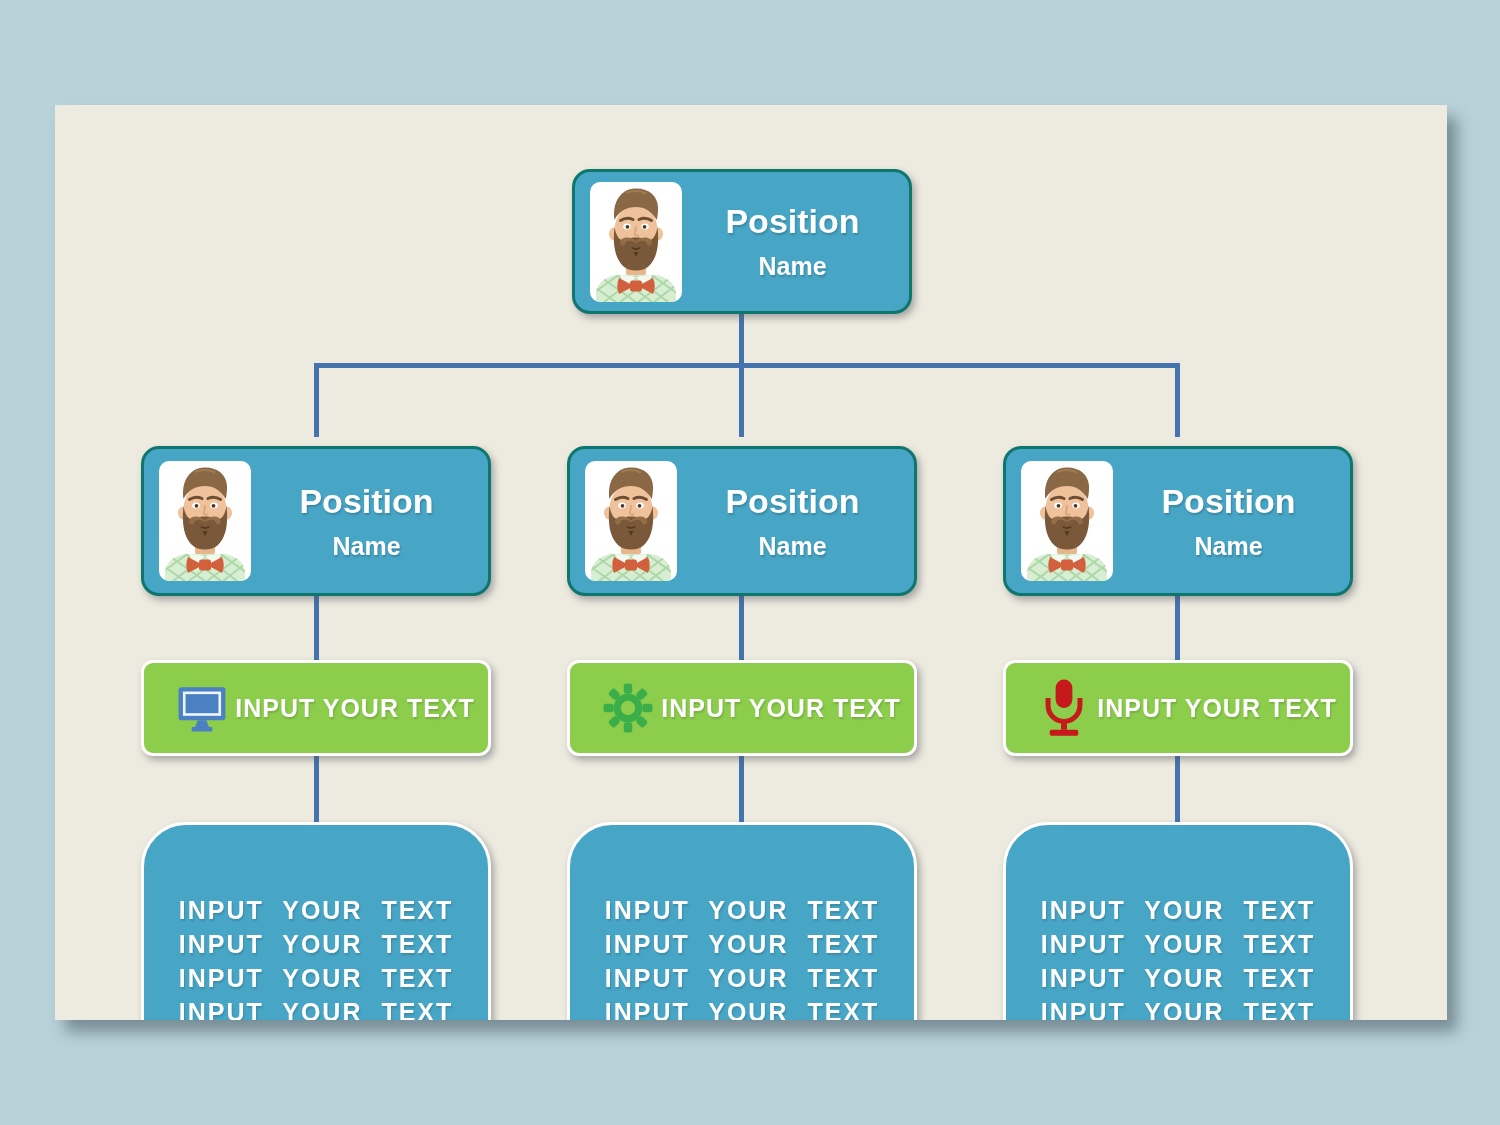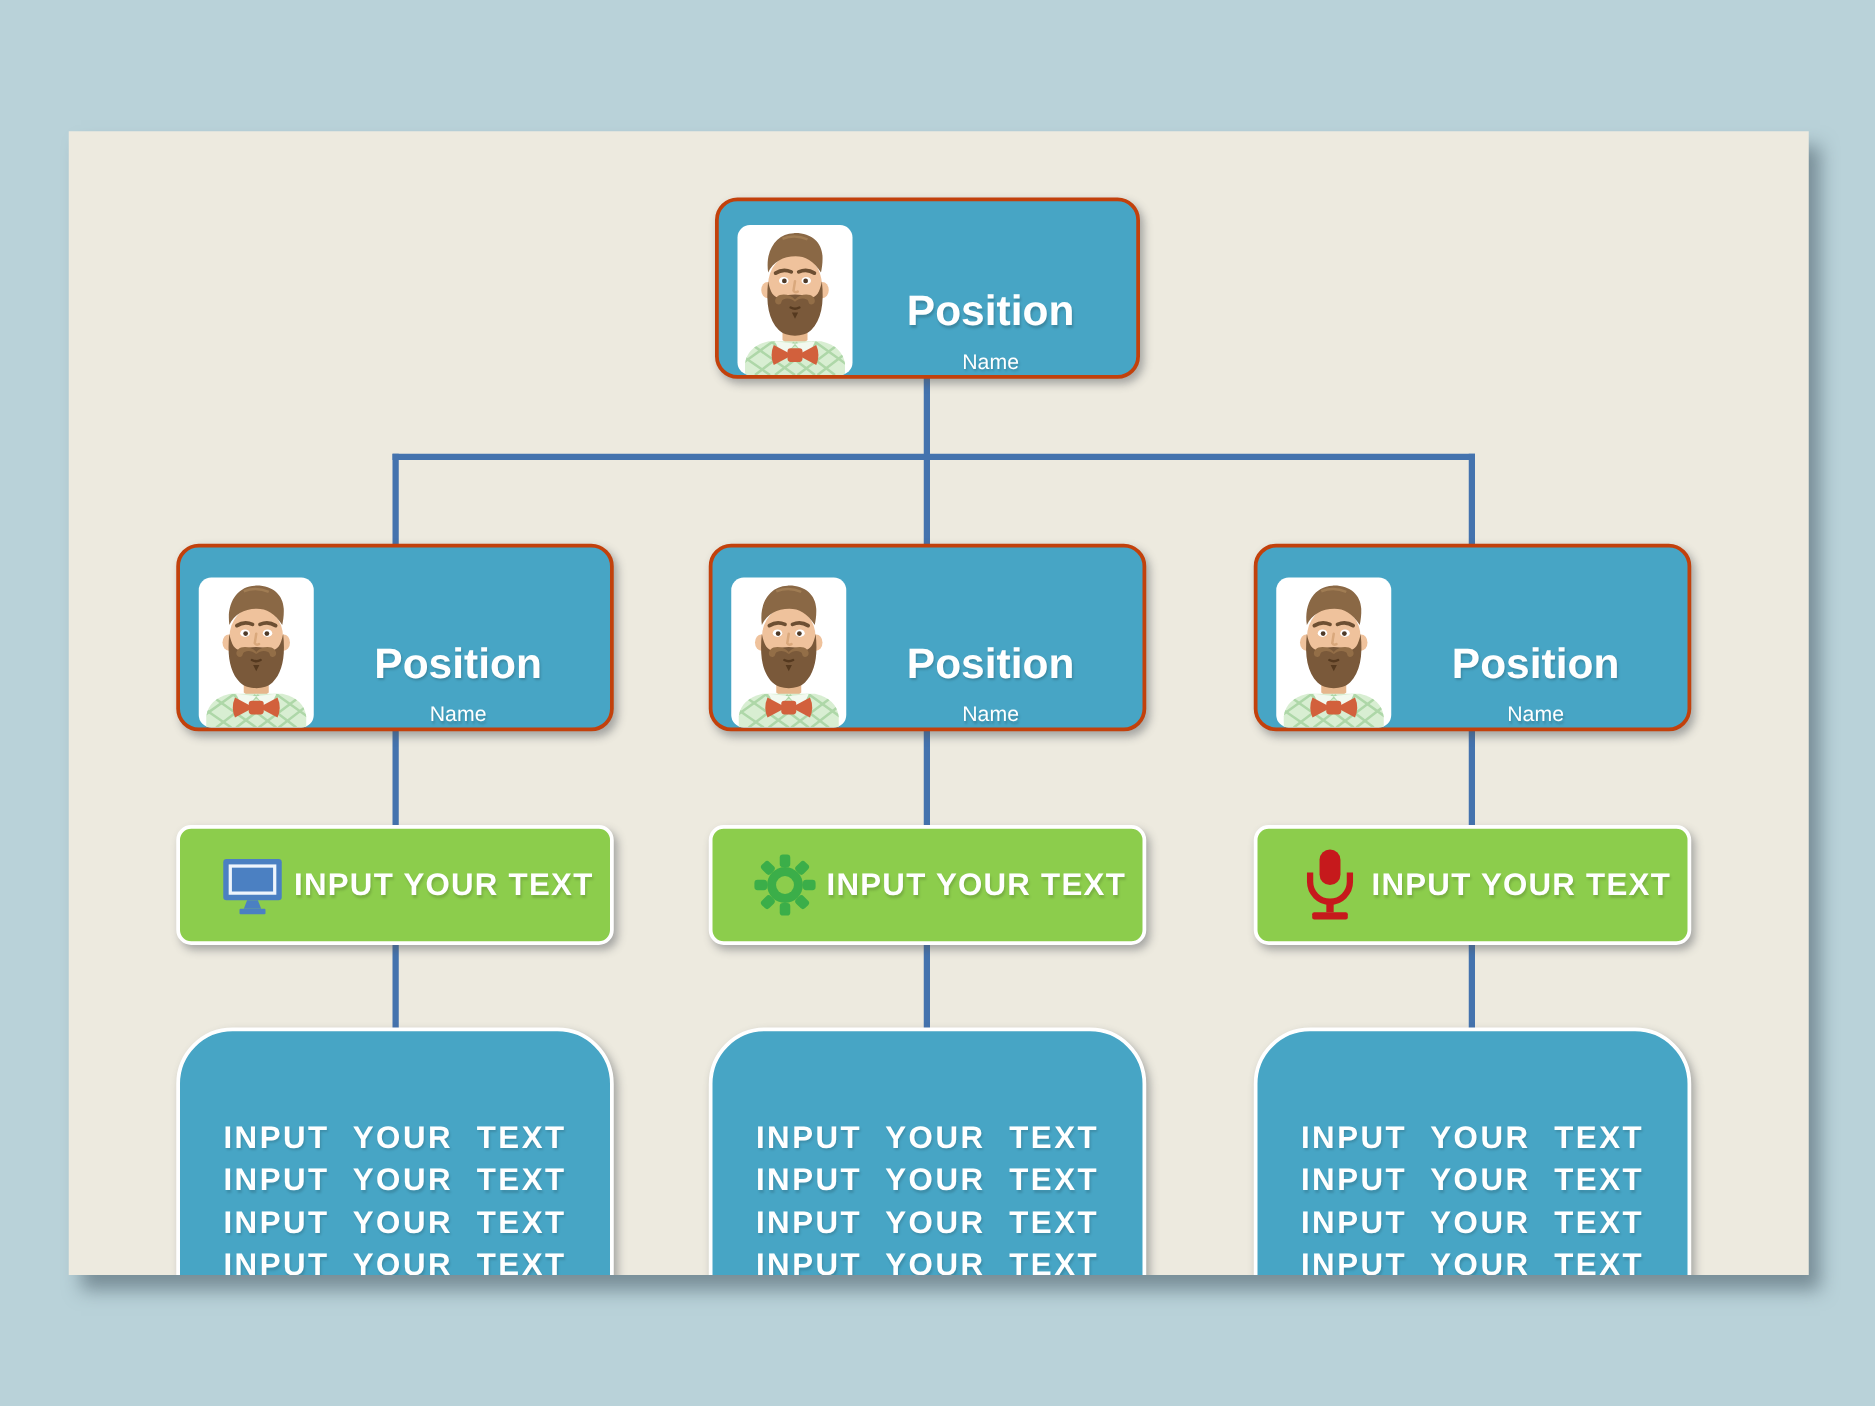--- a/index.html
+++ b/index.html
@@ -10,38 +10,38 @@
   }
   .canvas {
     position:absolute; left:55px; top:105px; width:1392px; height:915px;
     background:#edeadf; overflow:hidden;
     box-shadow:10px 12px 14px rgba(85,105,115,.65);
   }
   .connector { position:absolute; background:#4473ae; z-index:1; }
 
   .card {
     position:absolute; width:350px; height:150px;
-    background:#47a5c5; border:3px solid #c2410c; border-radius:18px;
+    background:#47a5c5; border:3px solid #0f766e; border-radius:18px;
     box-shadow:3px 4px 7px rgba(80,85,90,.45);
-    display:flex; align-items:flex-end; z-index:2;
+    display:flex; align-items:center; z-index:2;margin-top:11px;
   }
   .card-top { left:517px; top:53px; width:340px; height:145px; }
   .card-l { left:86px;  top:330px; }
   .card-m { left:512px; top:330px; }
   .card-r { left:948px; top:330px; }
 
   .photo {
     width:92px; height:120px; background:#fff; border-radius:10px;
     margin-left:15px; flex:none; overflow:hidden;
     display:flex; align-items:flex-end; justify-content:center;
   }
   .photo svg { display:block; width:92px; height:120px; }
   .card-text { flex:1; text-align:center; color:#fff; padding-right:6px; }
   .card-title { font-size:34px; font-weight:bold; text-shadow:1px 2px 2px rgba(0,0,0,.18); }
-  .card-name  { font-size:17px; font-weight:normal; margin-top:11px; text-shadow:1px 2px 2px rgba(0,0,0,.18); }
+  .card-name  { font-size:25px; font-weight:bold; margin-top:11px; text-shadow:1px 2px 2px rgba(0,0,0,.18); }
 
   .tag {
     position:absolute; width:350px; height:96px;
     background:#8ccd4c; border:3px solid #fff; border-radius:12px;
     box-shadow:3px 4px 7px rgba(80,85,90,.45);
     display:flex; align-items:center; z-index:2;
   }
   .tag-l { left:86px;  top:555px; }
   .tag-m { left:512px; top:555px; }
   .tag-r { left:948px; top:555px; }

